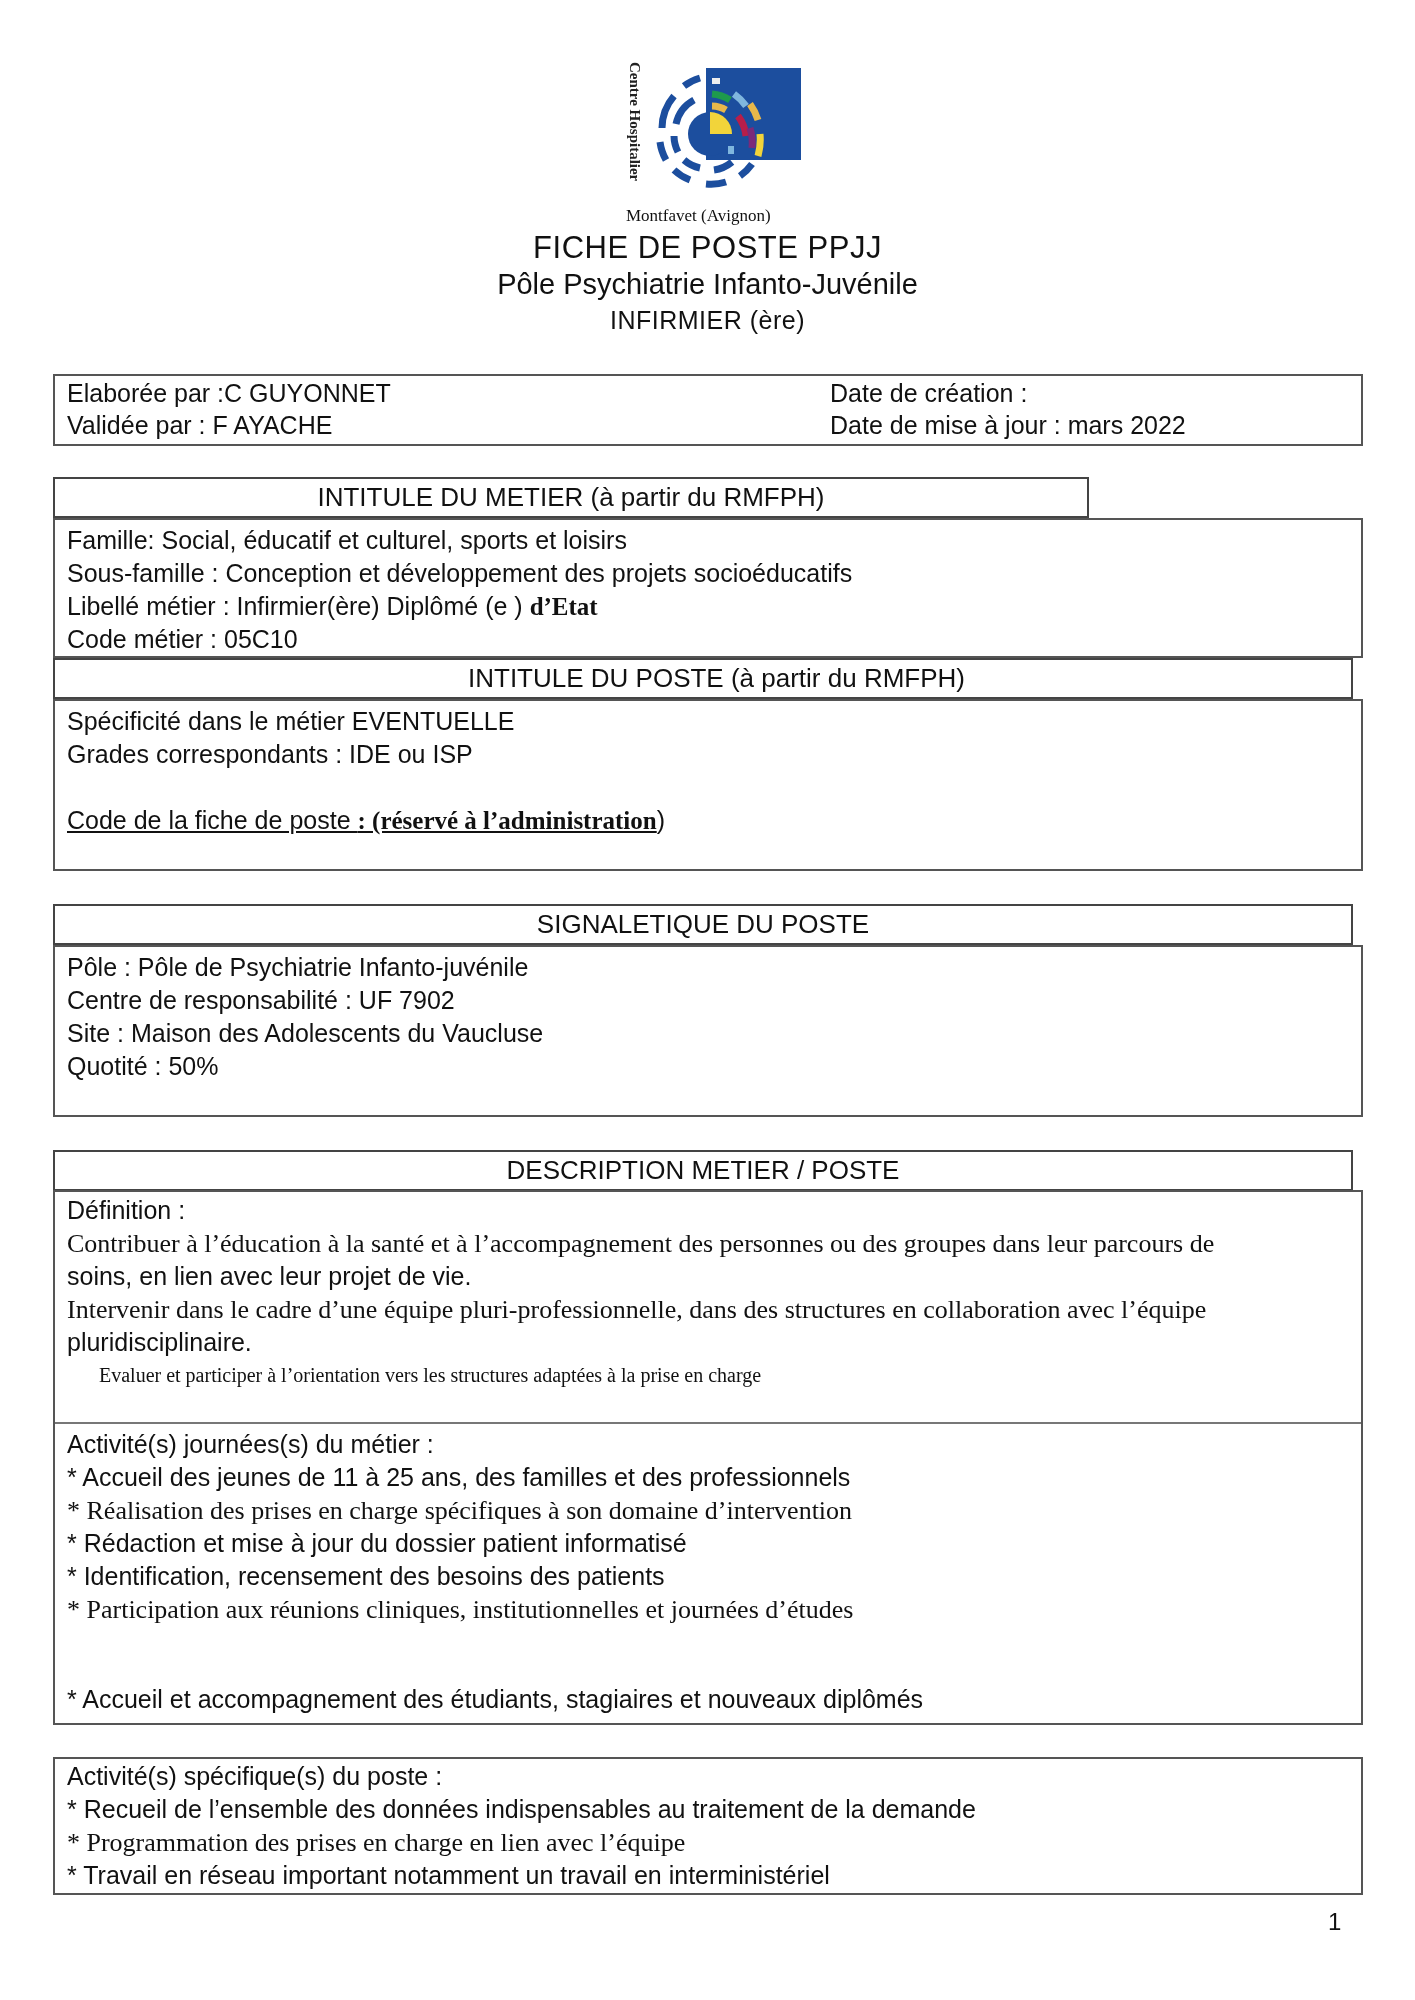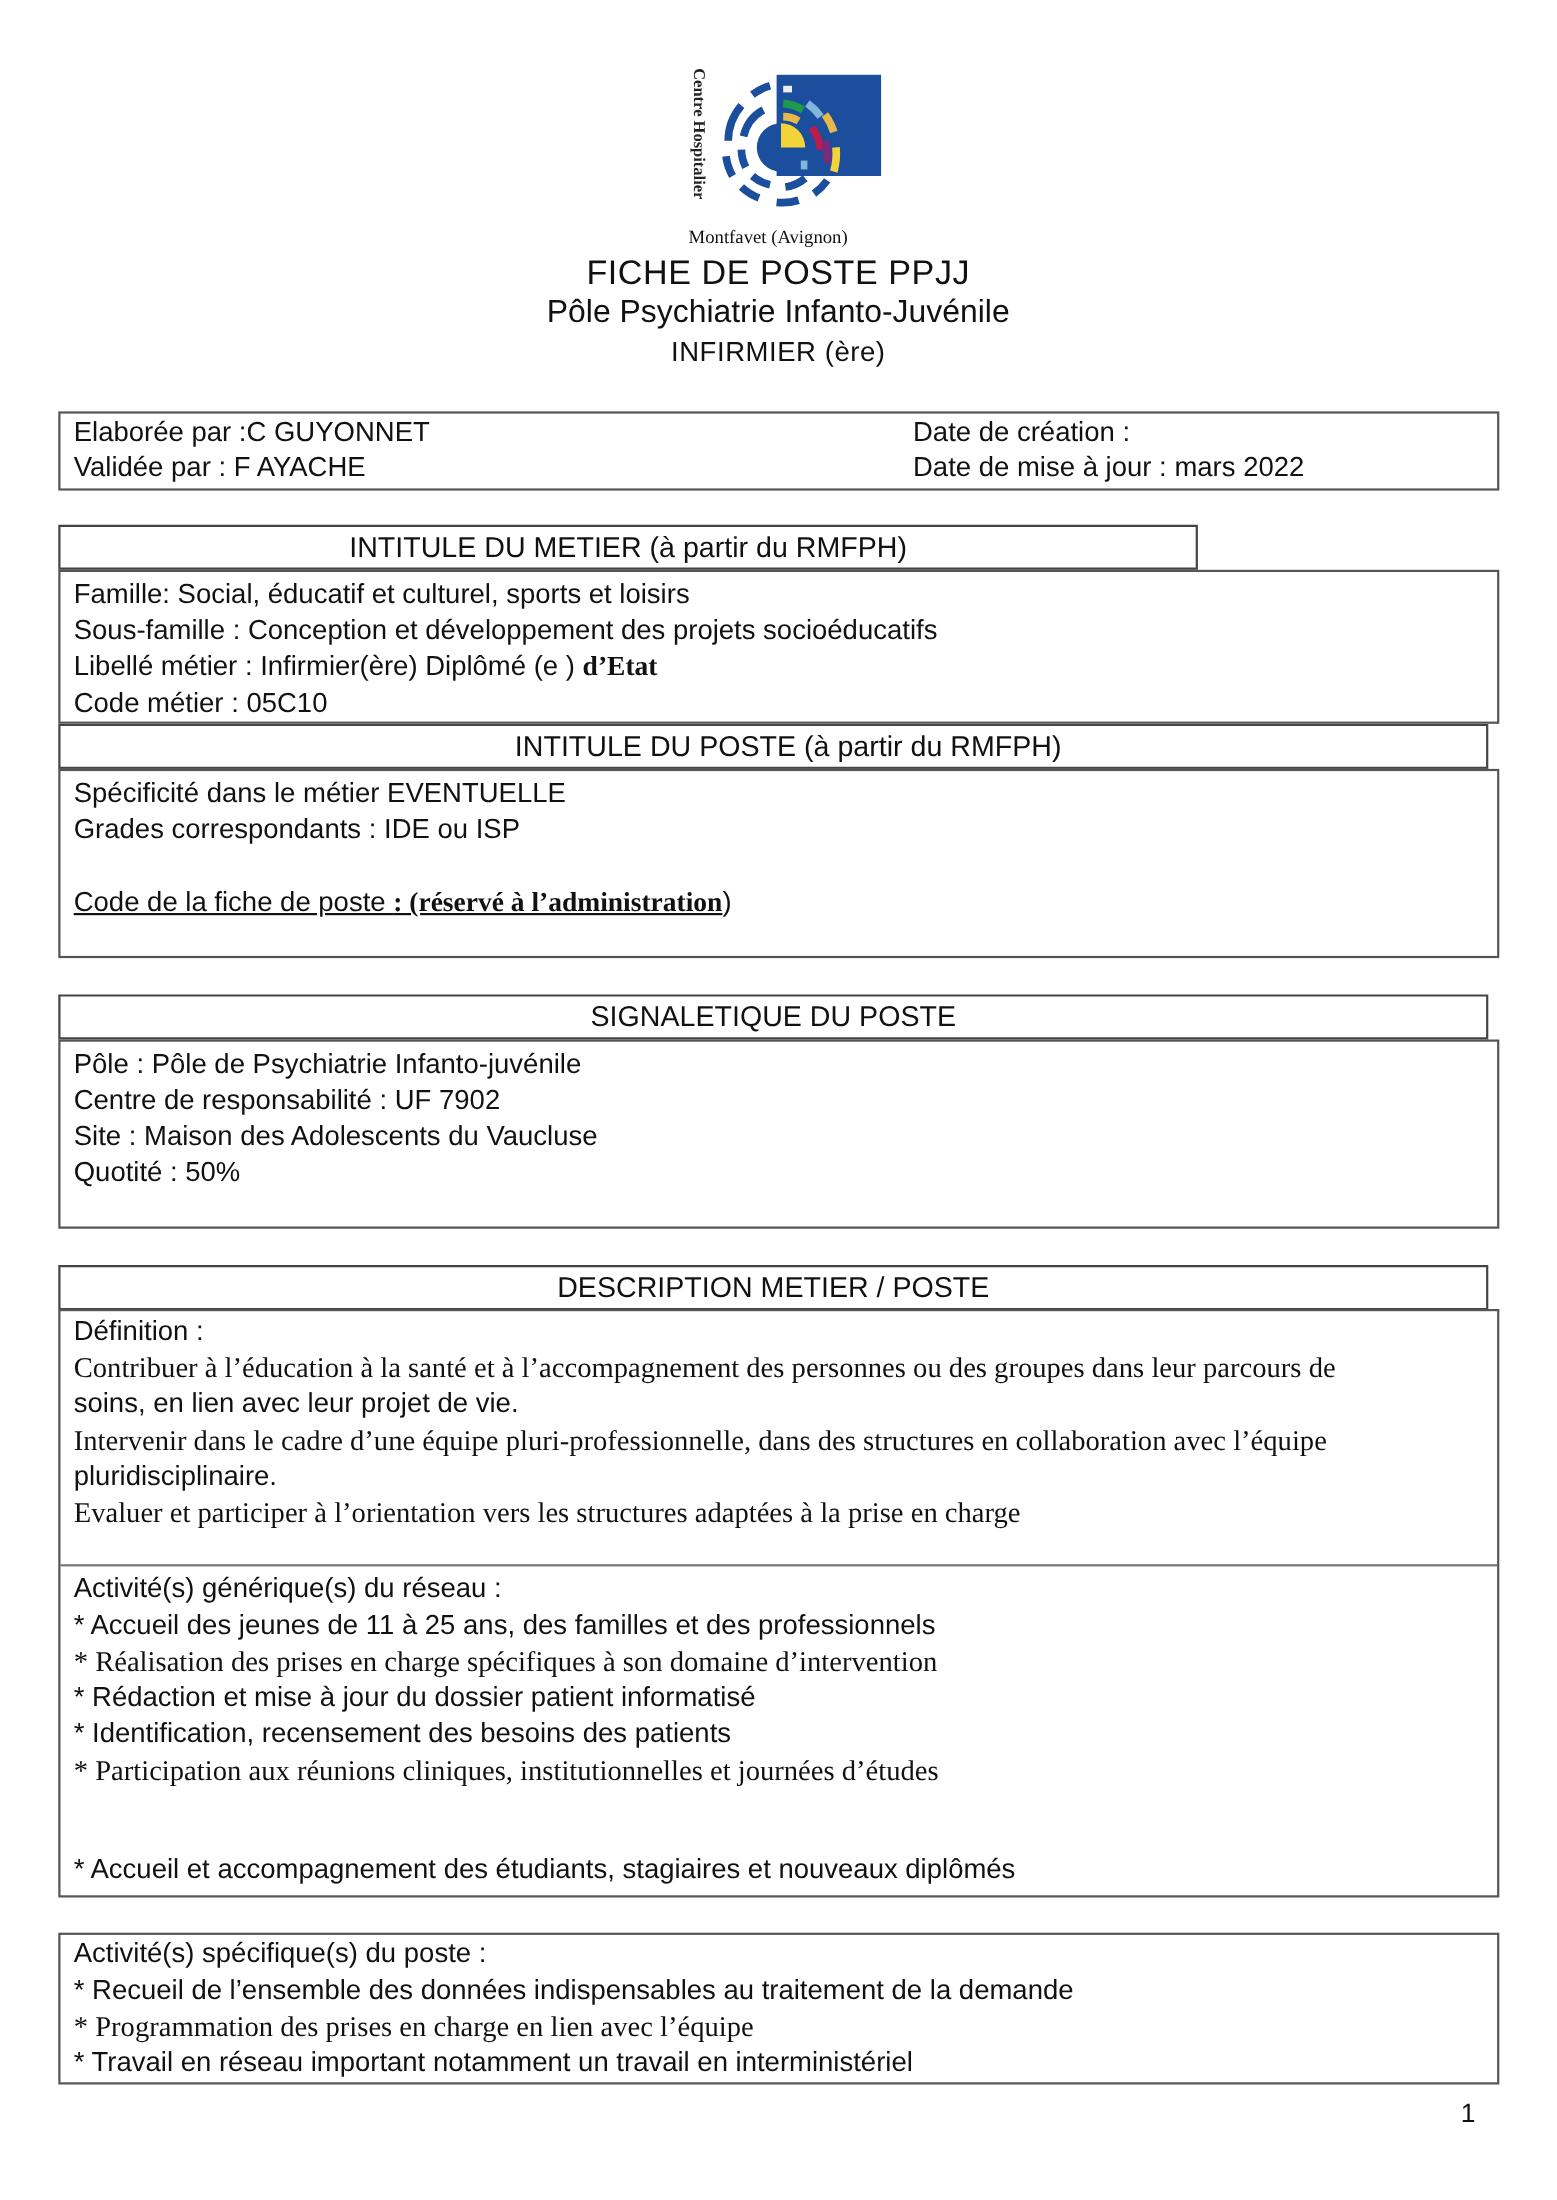--- a/index.html
+++ b/index.html
@@ -112,25 +112,25 @@
   <div class="line" style="top:103px;">Quotité : 50%</div>
 </div>
 
 <div class="hdr" style="left:53px; top:1150px; width:1300px; height:42px;">DESCRIPTION METIER / POSTE</div>
 <div class="box" style="left:53px; top:1190px; width:1310px; height:535px;">
   <div class="line" style="top:2px;">Définition :</div>
   <div class="line serif" style="top:35px; font-size:26px;">Contribuer à l’éducation à la santé et à l’accompagnement des personnes ou des groupes dans leur parcours de</div>
   <div class="line" style="top:68px;">soins, en lien avec leur projet de vie.</div>
   <div class="line serif" style="top:101px; font-size:26px;">Intervenir dans le cadre d’une équipe pluri-professionnelle, dans des structures en collaboration avec l’équipe</div>
   <div class="line" style="top:134px;">pluridisciplinaire.</div>
-  <div class="line serif" style="top:167px; font-size:26px;">Evaluer et participer à l’orientation vers les structures adaptées à la prise en charge</div>
+  <div class="line serif" style="top:167px; font-size:20px;margin-left:32px;">Evaluer et participer à l’orientation vers les structures adaptées à la prise en charge</div>
 
   <div class="sep" style="top:230px;"></div>
 
-  <div class="line" style="top:236px;">Activité(s) générique(s) du réseau :</div>
+  <div class="line" style="top:236px;">Activité(s) journées(s) du métier :</div>
   <div class="line" style="top:269px;">* Accueil des jeunes de 11 à 25 ans, des familles et des professionnels</div>
   <div class="line serif" style="top:302px; font-size:26px;">* Réalisation des prises en charge spécifiques à son domaine d’intervention</div>
   <div class="line" style="top:335px;">* Rédaction et mise à jour du dossier patient informatisé</div>
   <div class="line" style="top:368px;">* Identification, recensement des besoins des patients</div>
   <div class="line serif" style="top:401px; font-size:26px;">* Participation aux réunions cliniques, institutionnelles et  journées d’études</div>
   <div class="line" style="top:491px;">* Accueil et accompagnement des étudiants, stagiaires et nouveaux diplômés</div>
 </div>
 
 <div class="box" style="left:53px; top:1757px; width:1310px; height:138px;">
   <div class="line" style="top:1px;">Activité(s) spécifique(s) du poste :</div>

